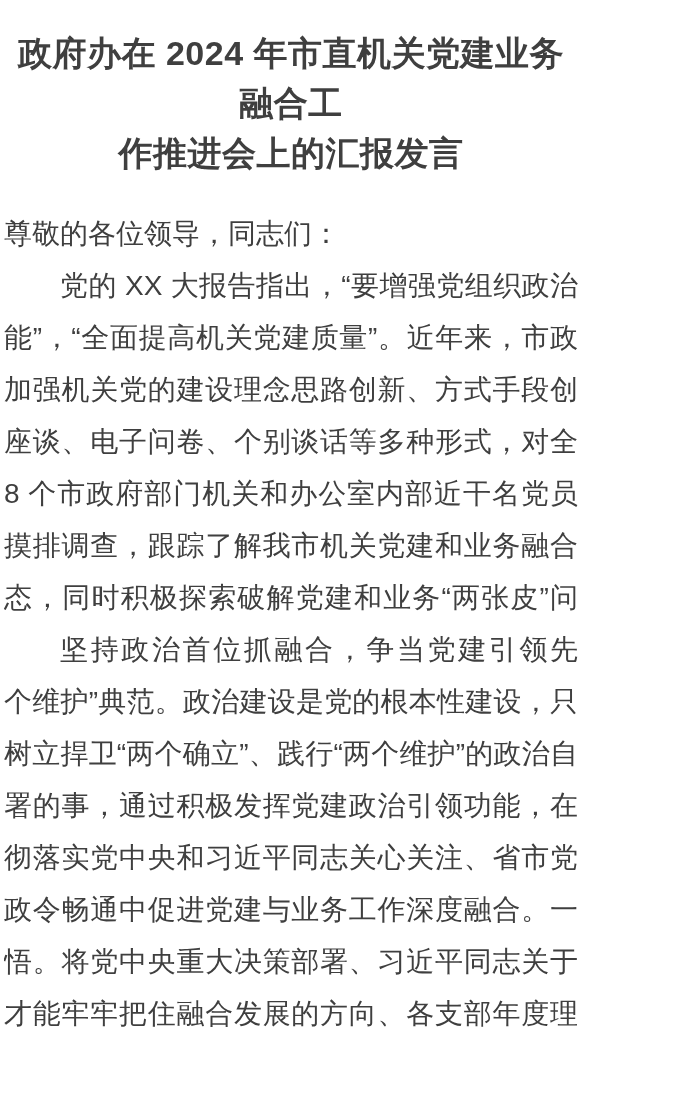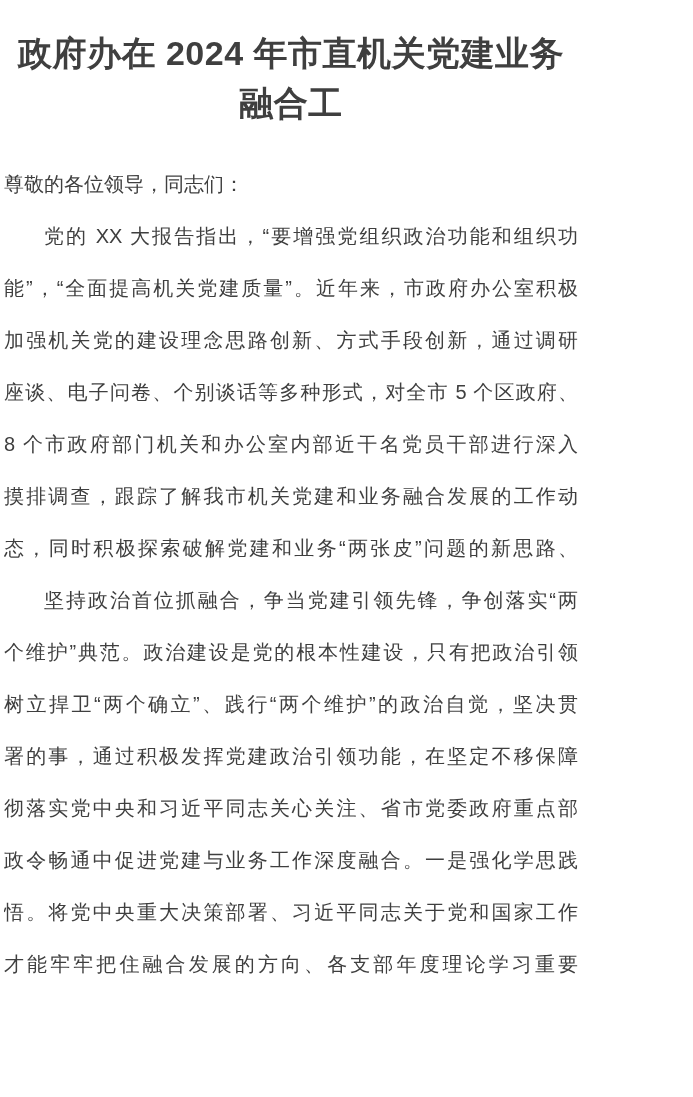--- a/index.html
+++ b/index.html
@@ -15,21 +15,21 @@
   .title {
     margin: 28px 3px 0 3px;
     font-size: 34px;
     font-weight: 700;
     line-height: 50px;
     text-align: center;
     letter-spacing: 0.5px;
   }
   .doc-body {
     margin: 30px 4px 0 4px;
-    font-size: 20px;
+    font-size: 28px;
     line-height: 52px;
   }
   .line {
     text-align: justify;
     text-align-last: justify;
     height: 52px;
     overflow: hidden;
   }
   .line.indent { text-indent: 2em; }
   .salutation {
@@ -37,20 +37,21 @@
     text-align-last: left;
     height: 52px;
   }
 </style>
 </head>
 <body>
 
 <div class="page">
   <div class="title" id="title-lines">
       <div class="title-line">政府办在 2024 年市直机关党建业务融合工</div>
+      <div class="title-line">作推进会上的汇报发言</div>
     </div>
   <div class="doc-body">
     <div class="salutation">尊敬的各位领导，同志们：</div>
     <div id="body-lines">
         <div class="line indent">党的 XX 大报告指出，“要增强党组织政治功能和组织功</div>
         <div class="line">能”，“全面提高机关党建质量”。近年来，市政府办公室积极</div>
         <div class="line">加强机关党的建设理念思路创新、方式手段创新，通过调研</div>
         <div class="line">座谈、电子问卷、个别谈话等多种形式，对全市 5 个区政府、</div>
         <div class="line">8 个市政府部门机关和办公室内部近干名党员干部进行深入</div>
         <div class="line">摸排调查，跟踪了解我市机关党建和业务融合发展的工作动</div>

